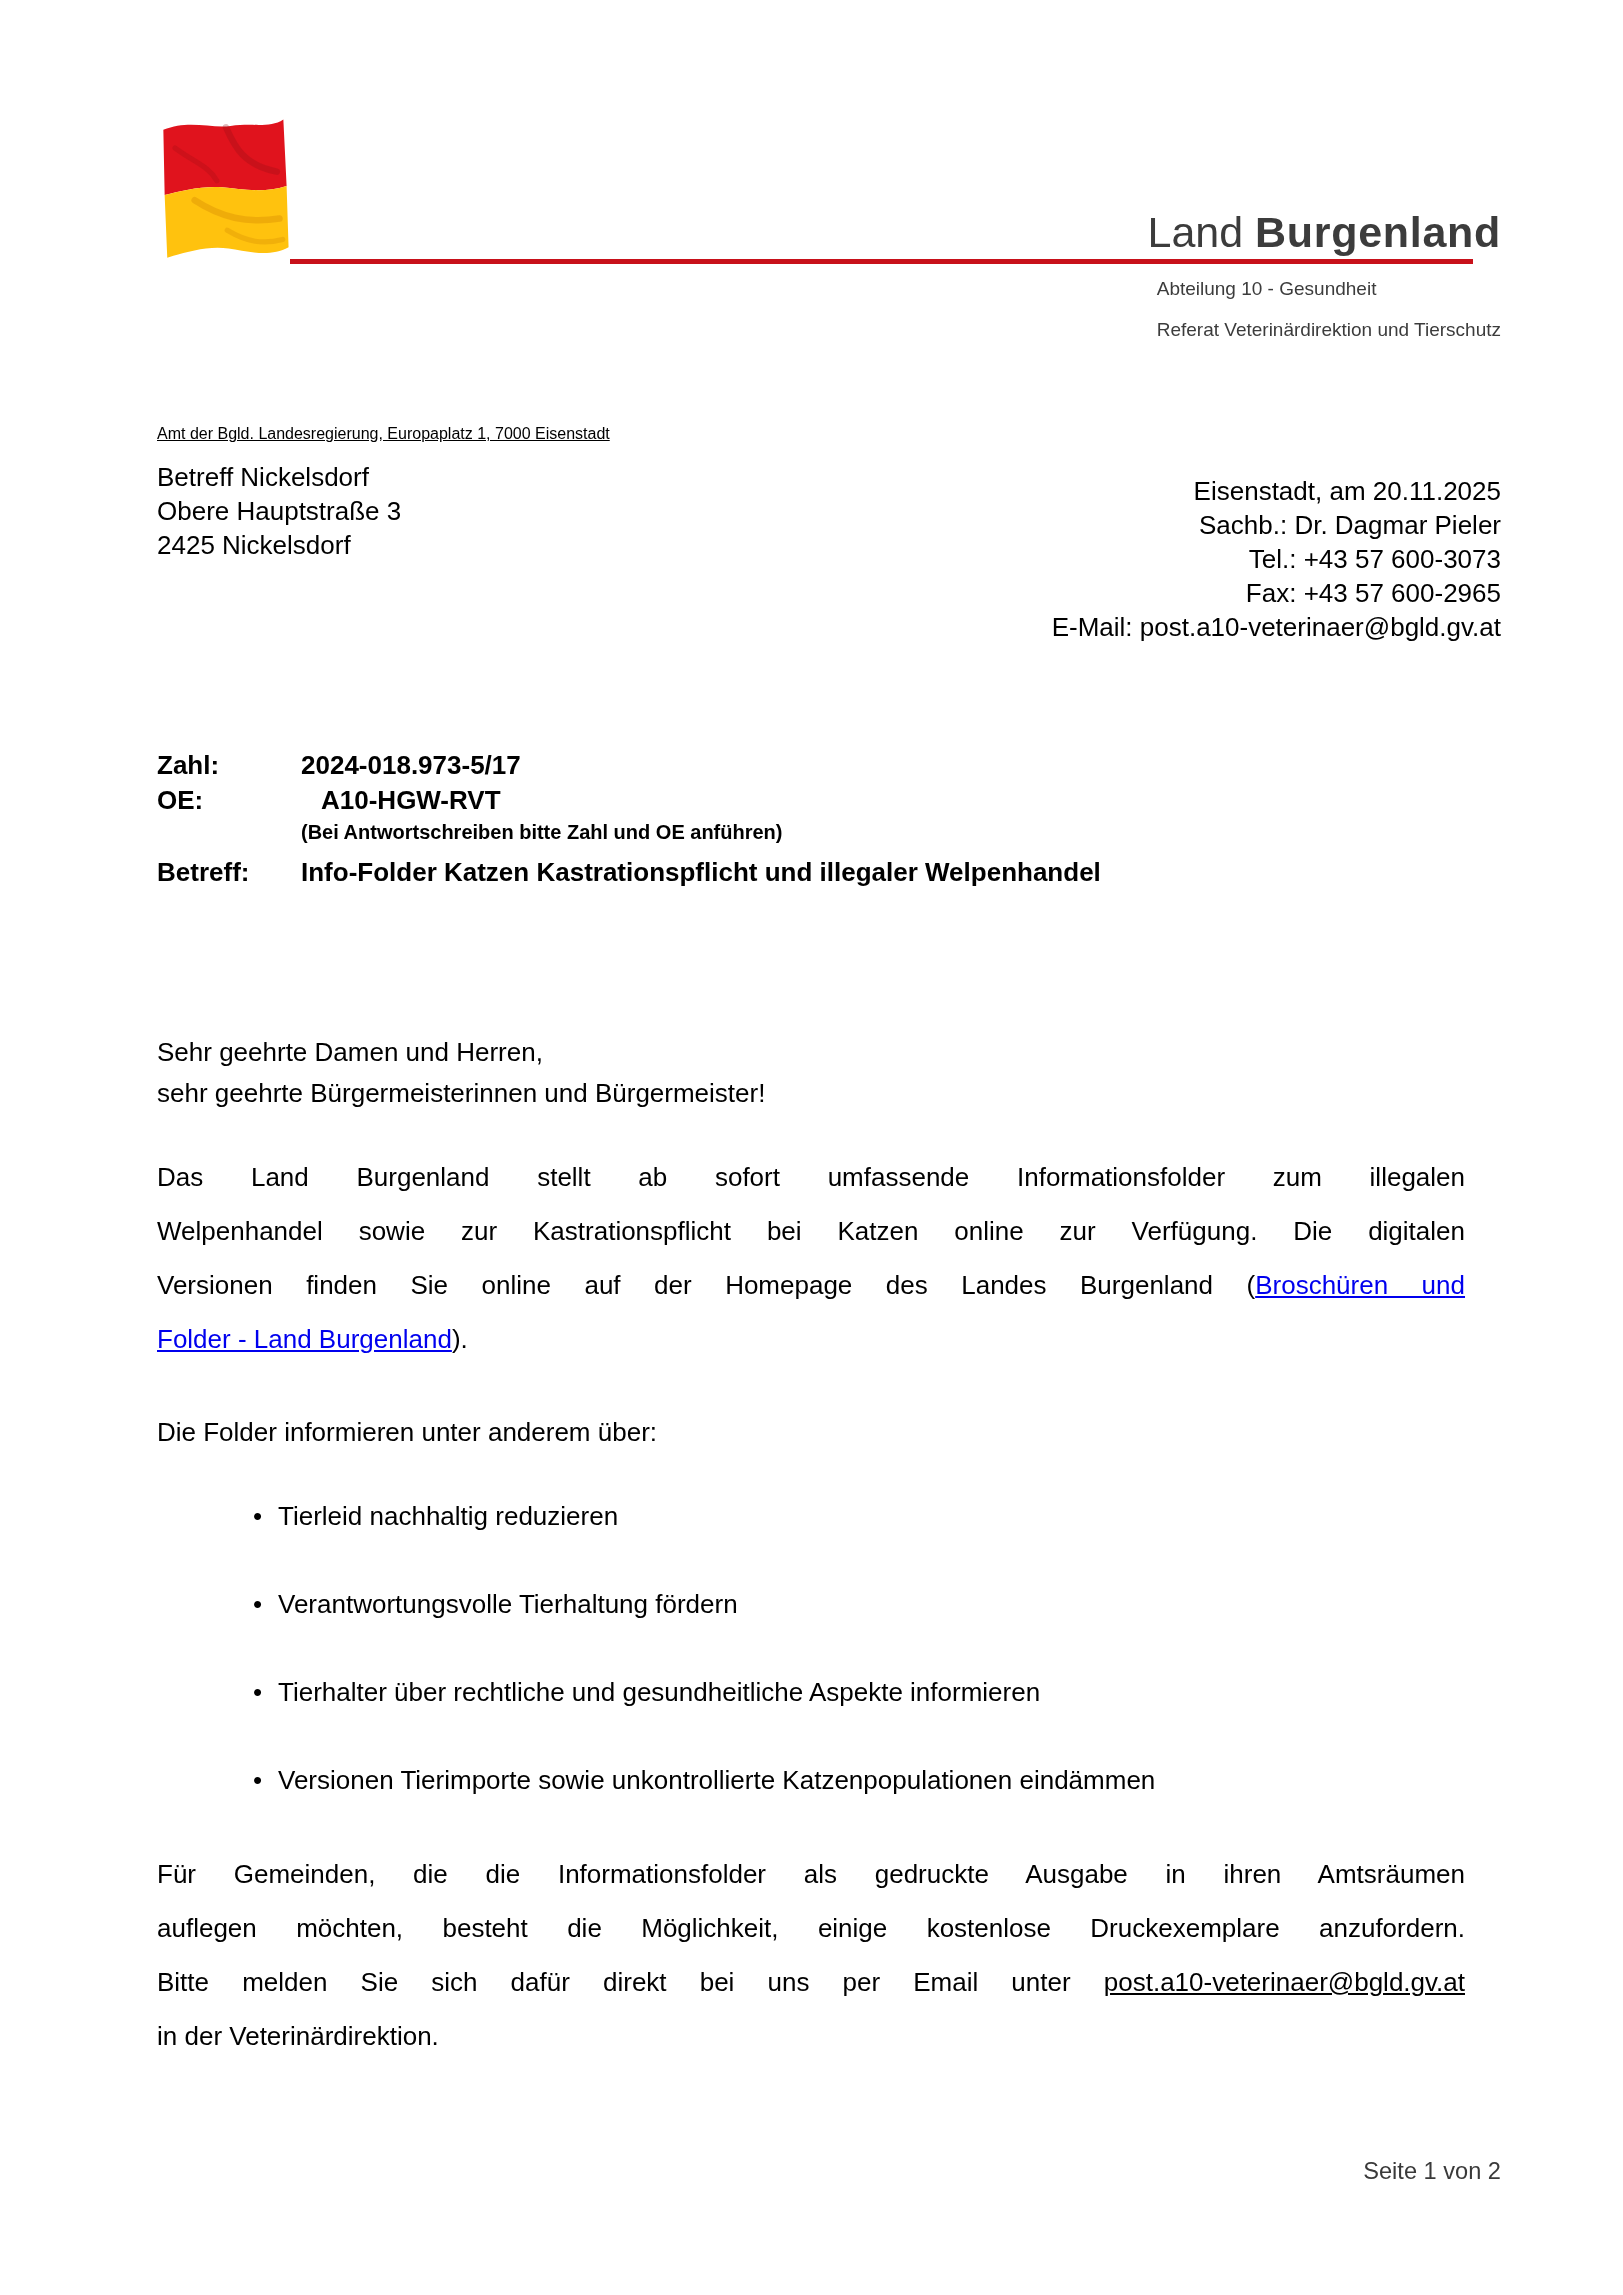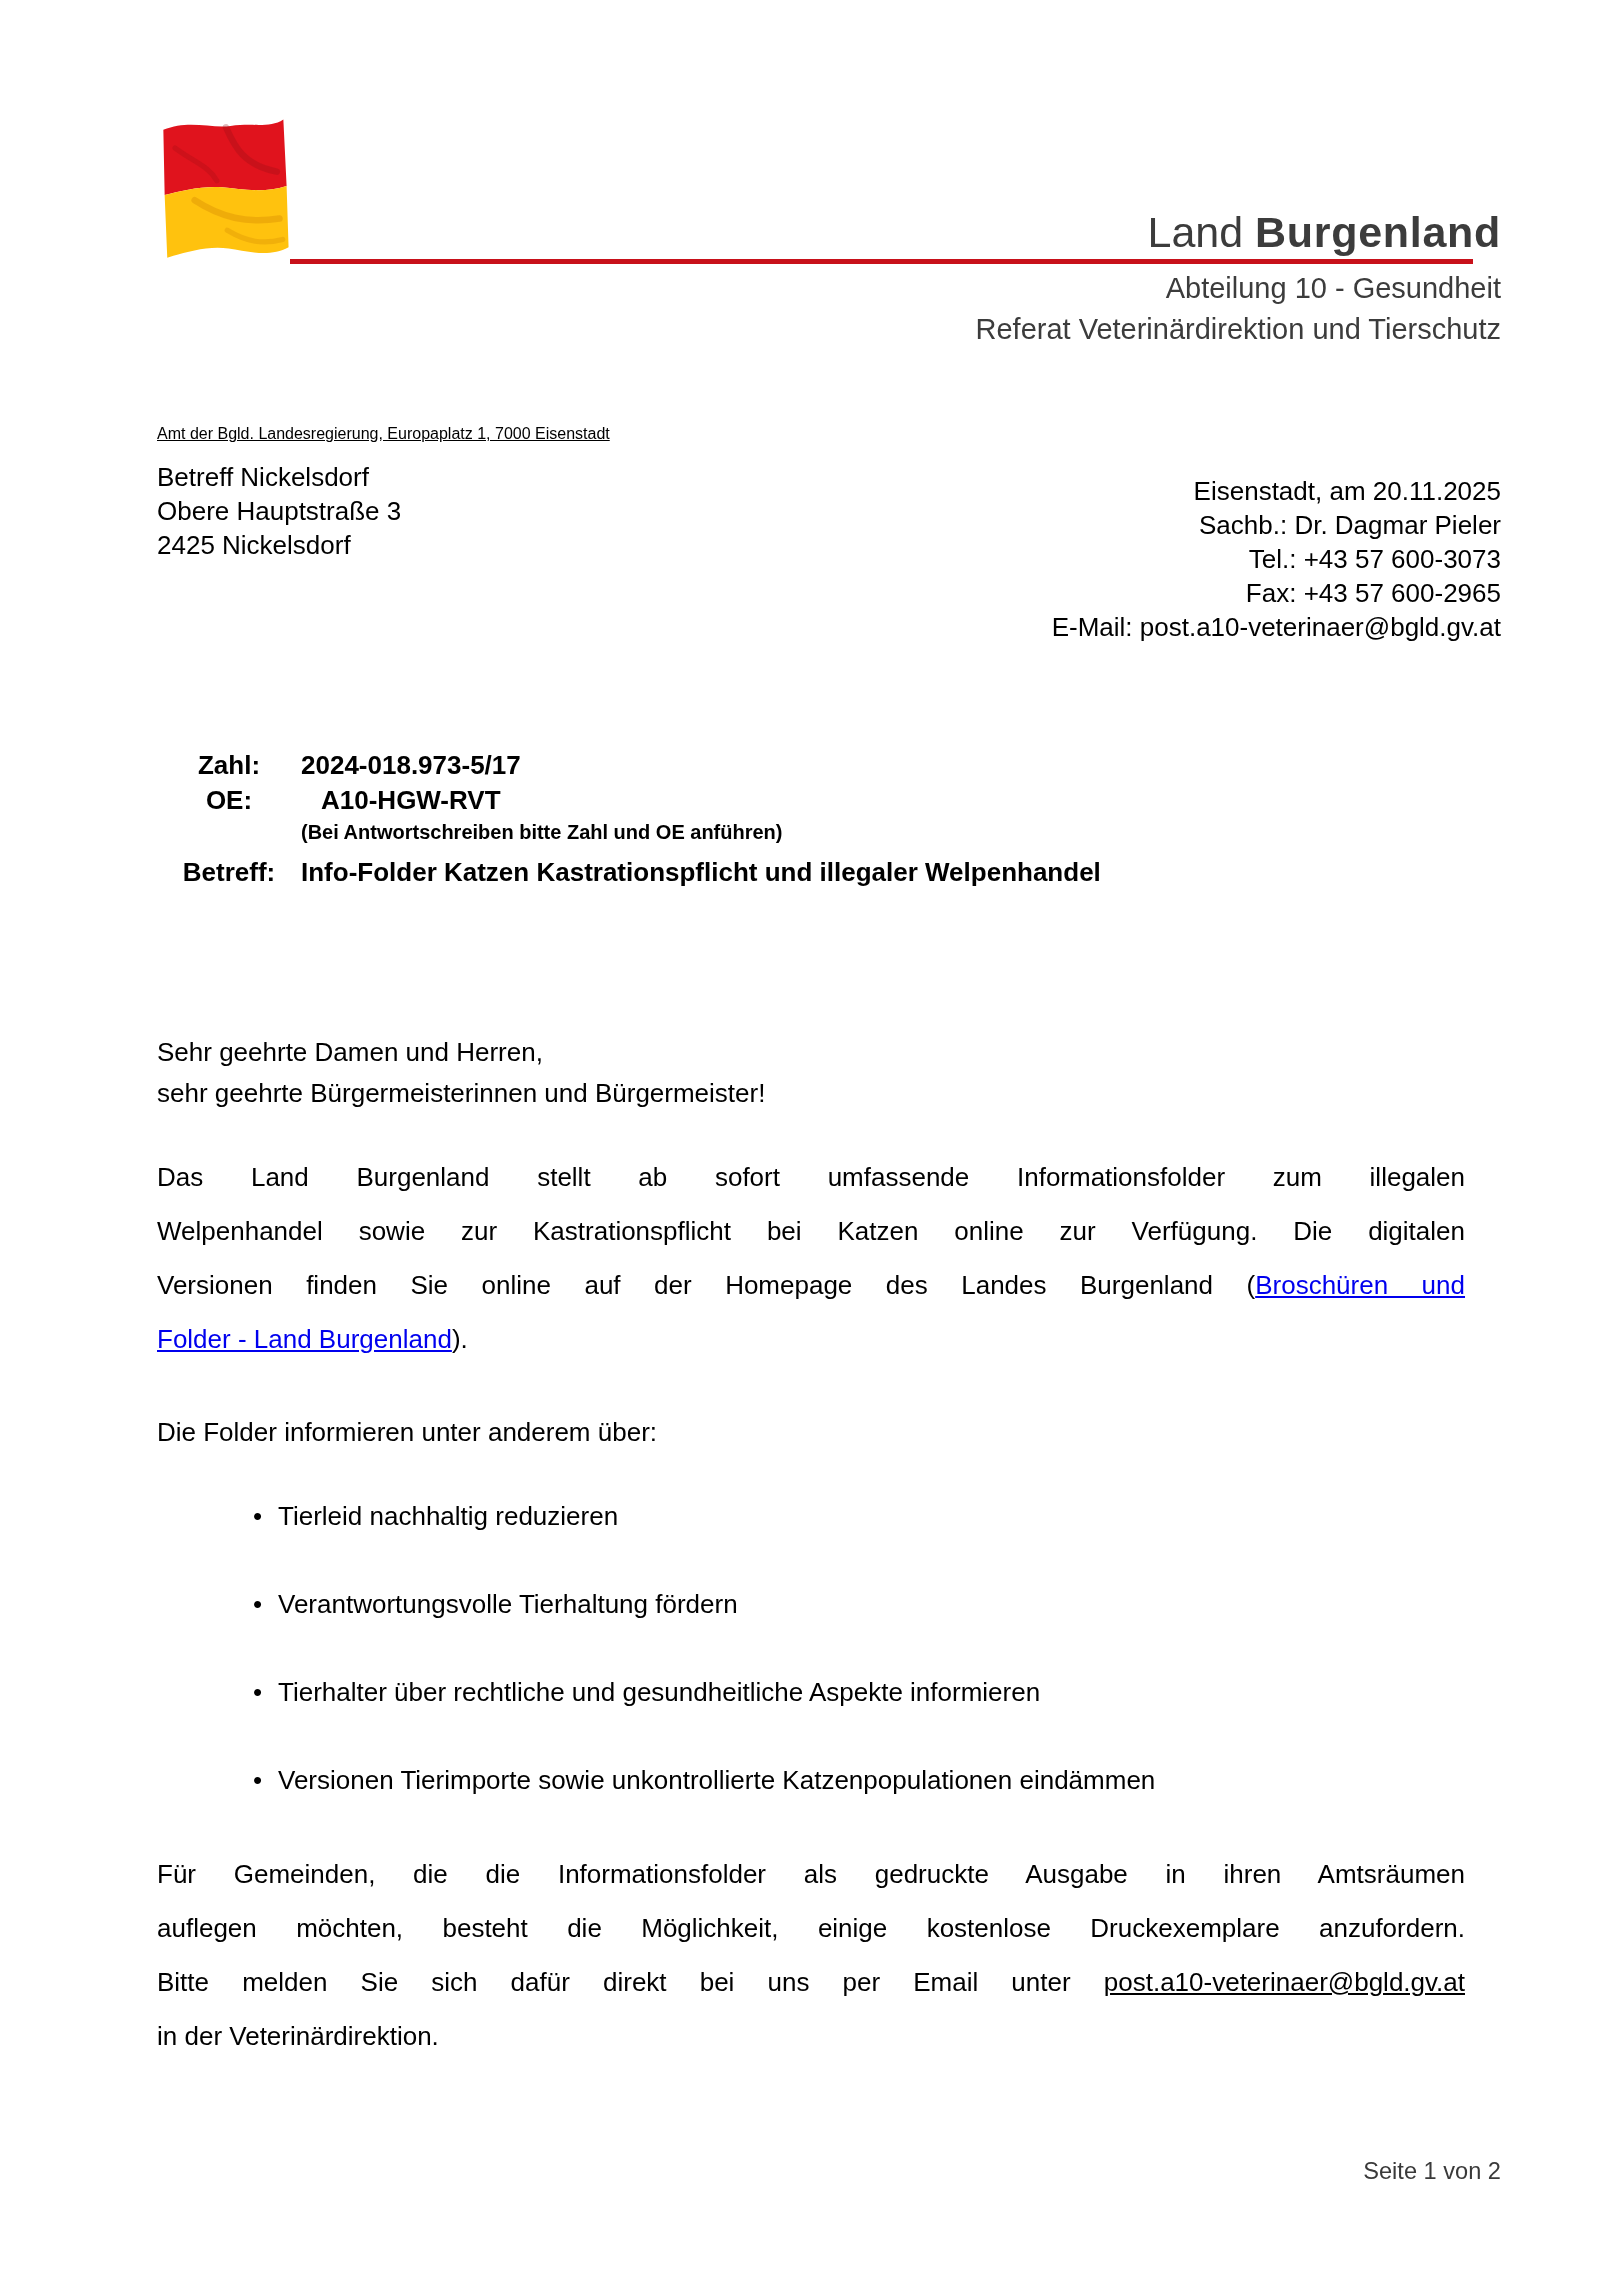--- a/index.html
+++ b/index.html
@@ -26,34 +26,34 @@
     position:absolute;right:162px;top:207px;height:50px;
     font-size:43px;line-height:50px;color:var(--header-gray);
     white-space:nowrap;text-align:right;
   }
   .org-line .bold{font-weight:700;letter-spacing:0.7px;}
   .red-rule{
     position:absolute;left:290px;top:259px;width:1183px;height:5.2px;
     background:var(--accent-red);
   }
   .dept-block{
-    position:absolute;right:162px;top:268px;text-align:right;
-    font-size:29px;line-height:41px;color:var(--header-gray);white-space:nowrap;
+    position:absolute;right:162px;top:268px;text-align:left;
+    font-size:19px;line-height:41px;color:var(--header-gray);white-space:nowrap;
   }
   
   .sender-line{
     position:absolute;left:157px;top:421px;
     font-size:16px;line-height:26px;text-decoration:underline;white-space:nowrap;
   }
   .recipient{position:absolute;left:157px;top:460px;font-size:26px;line-height:34px;}
   .contact{position:absolute;right:162px;top:474px;font-size:26px;line-height:34px;text-align:right;}
   .recipient div,.contact div{white-space:nowrap;}
   
   .ref-row{position:absolute;left:157px;display:flex;font-size:26px;line-height:31px;font-weight:700;white-space:nowrap;}
-  .ref-row .ref-label{width:144px;flex:0 0 144px;text-align:center;}
+  .ref-row .ref-label{width:144px;flex:0 0 144px;}
   .ref-row.zahl{top:750px;}
   .ref-row.oe{top:785px;gap:20px;}
   .ref-note{
     position:absolute;left:301px;top:820px;
     font-size:20px;line-height:25px;font-weight:700;white-space:nowrap;
   }
   .ref-row.betreff{top:857px;}
   
   .salutation{position:absolute;left:157px;top:1032px;font-size:26px;line-height:41px;}
   .salutation div{white-space:nowrap;}

